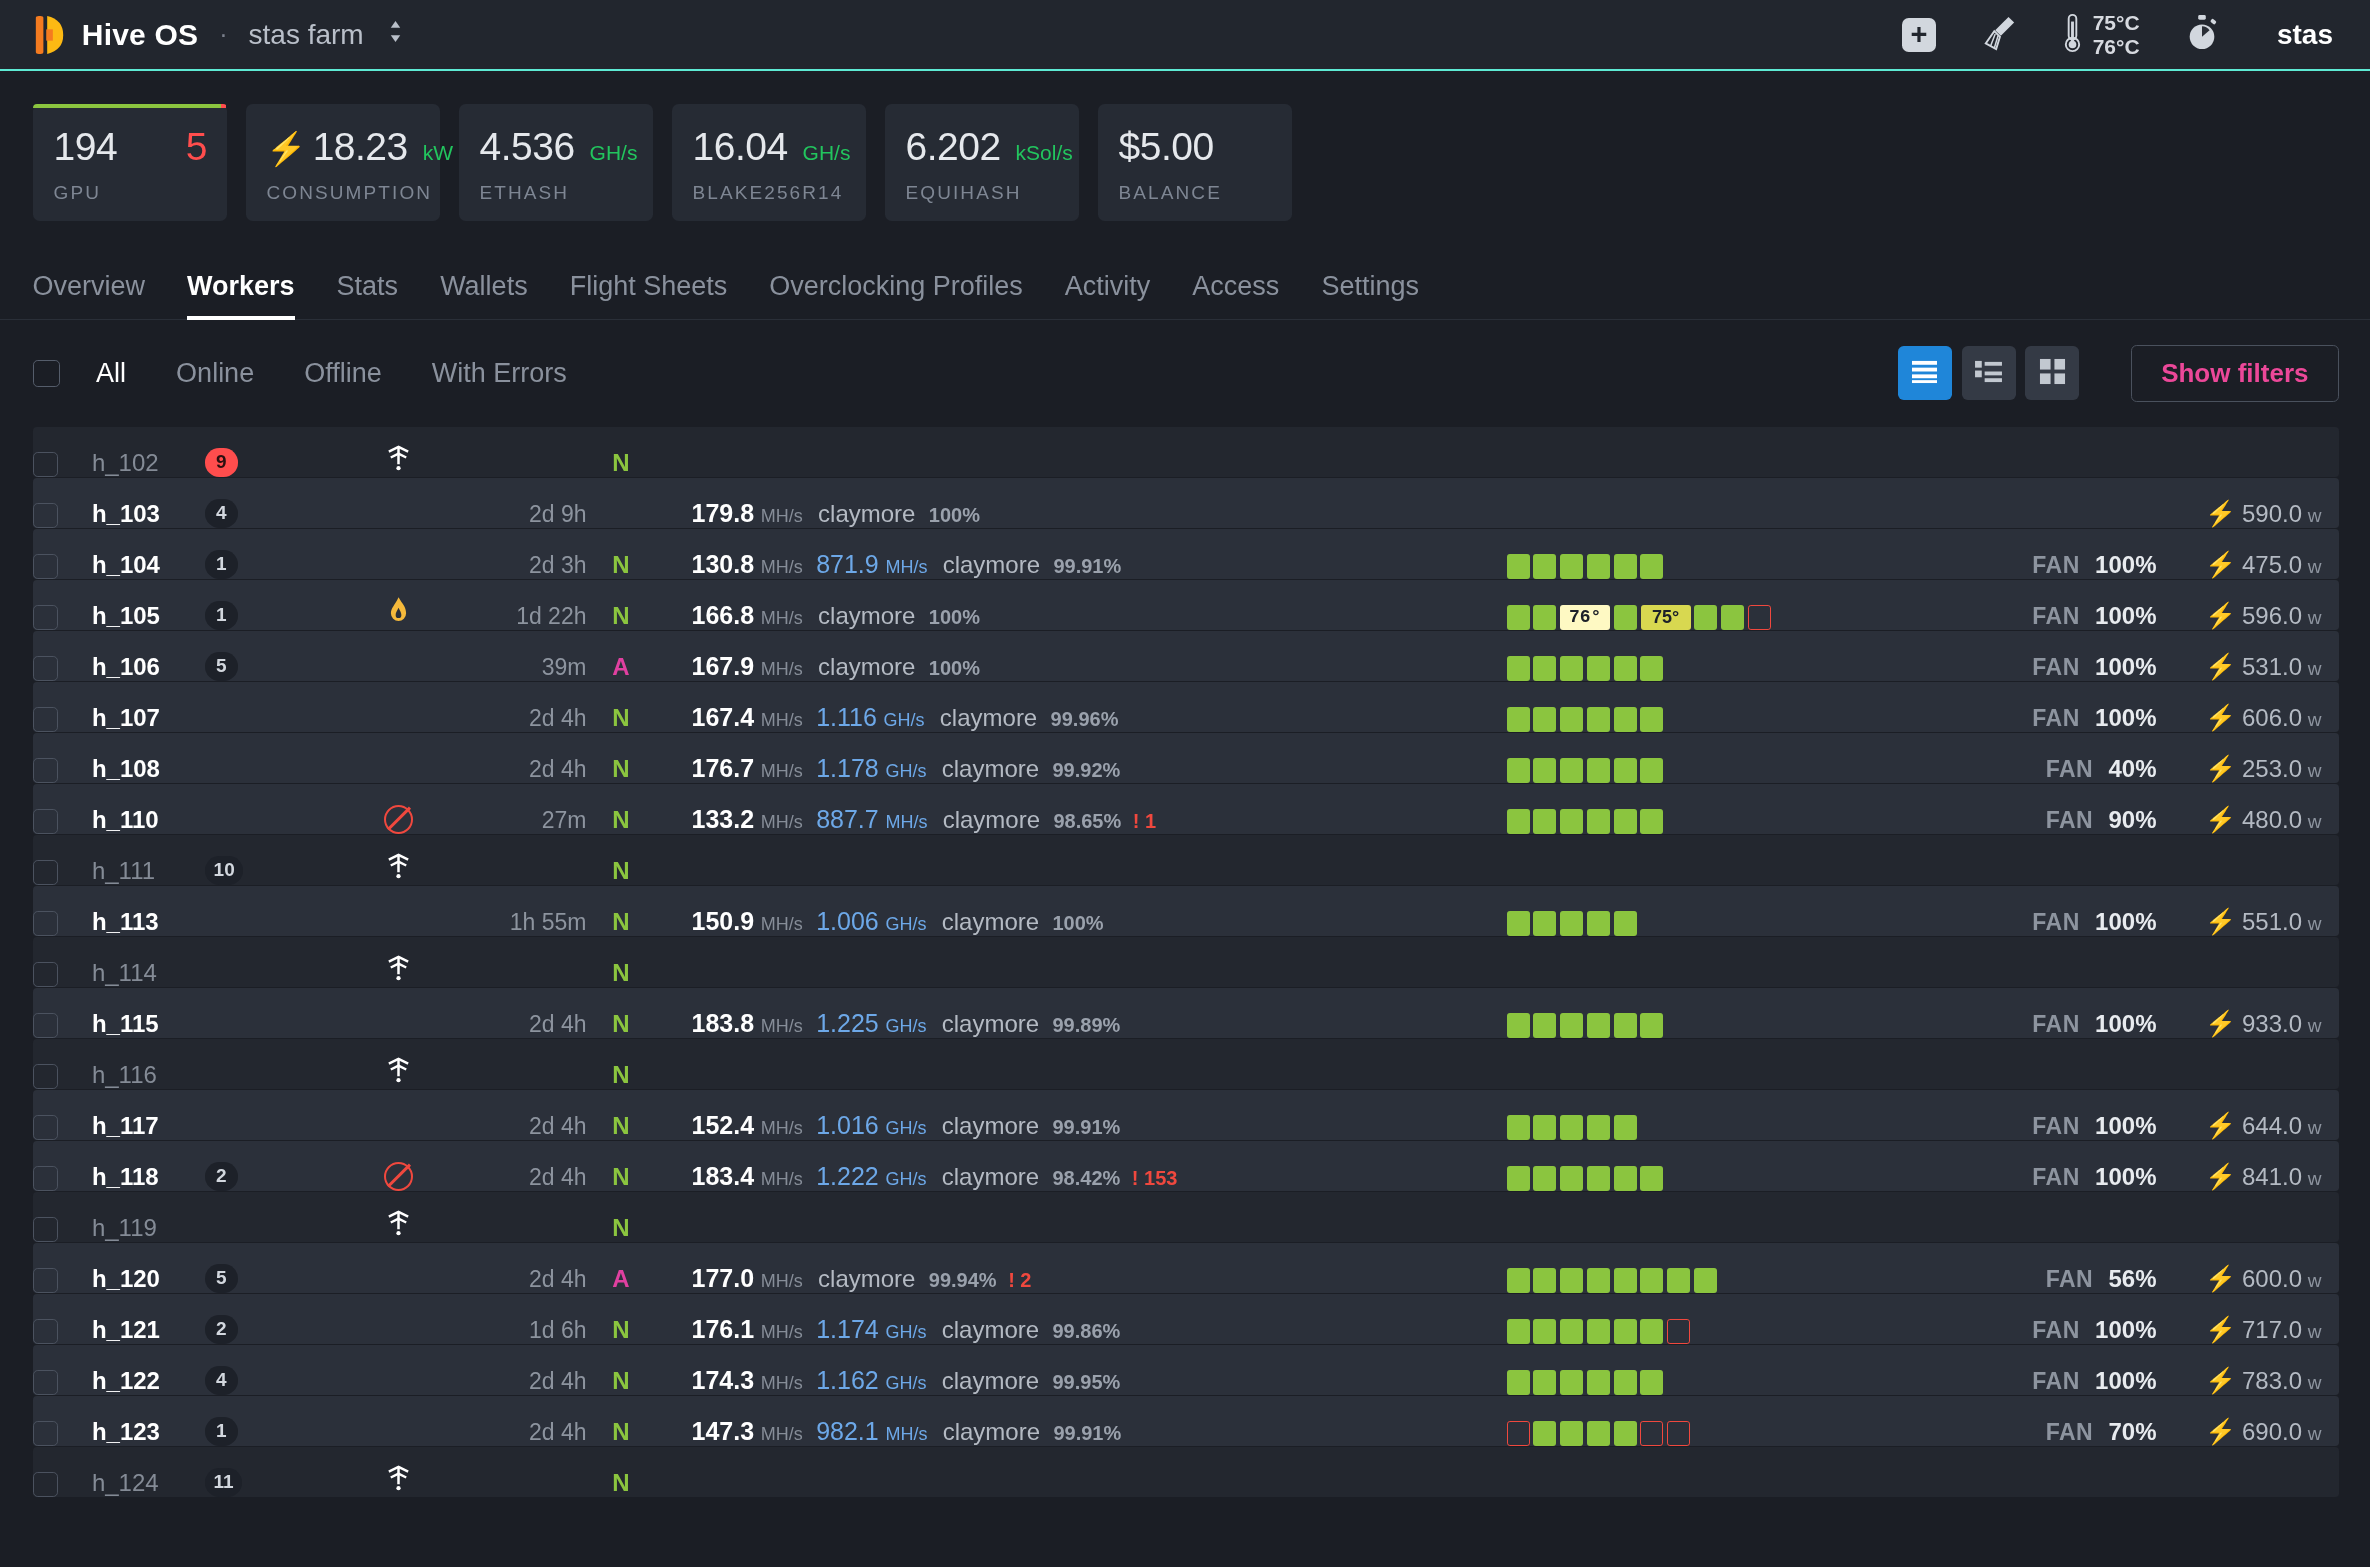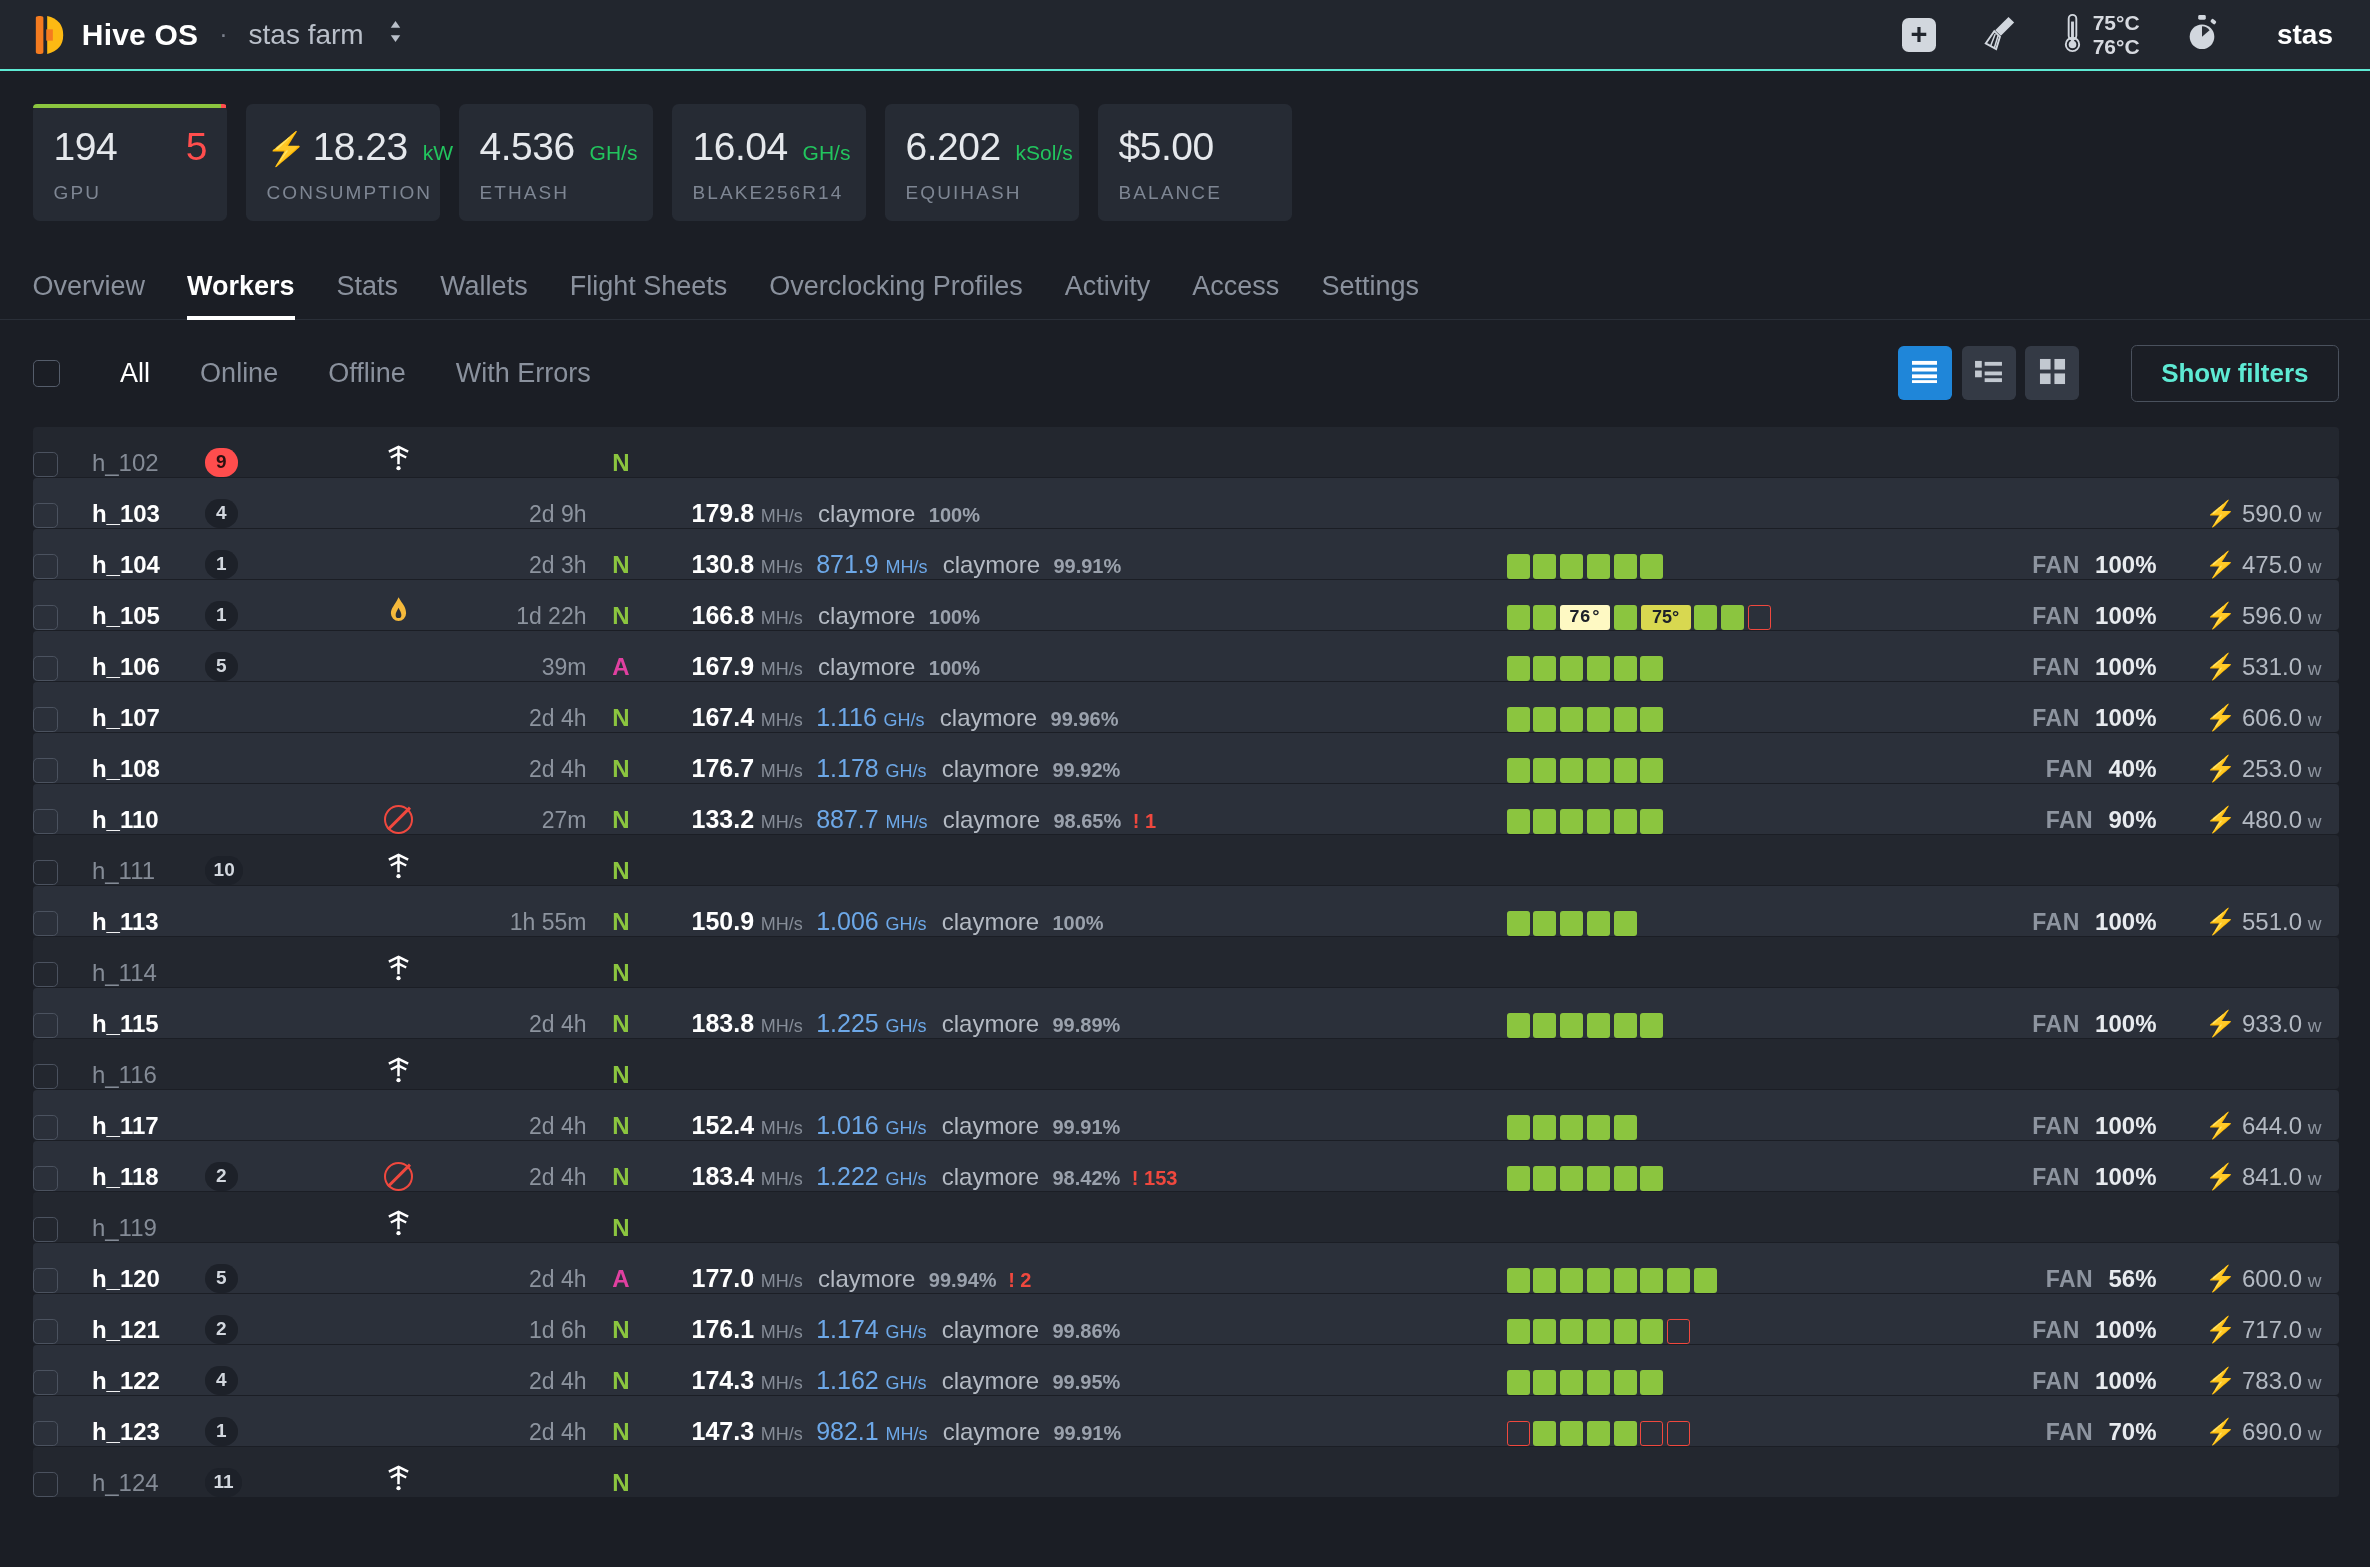--- a/index.html
+++ b/index.html
@@ -85,34 +85,34 @@
   .filterbar {
     display: flex; align-items: center;
     padding: 0 32.5px; height: 107px;
   }
   .chk {
     width: 27px; height: 27px; border: 1.9px solid #555d6b;
     border-radius: 4.8px; background: transparent; cursor: pointer;
   }
   .fchips { display: flex; align-items: center; gap: 0; margin-left: 29px; }
   .fchip { font-size: 27px; color: #8a919d; padding: 0 25px; cursor: pointer; }
-  .fchip:first-child { padding-left: 7.6px; margin-left: 24px; }
+  .fchip:first-child { padding-left: 7.6px; }
   .fchip.active { color: #ffffff; }
   .fb-spacer { flex: 1; }
   .viewbtns { display: flex; gap: 9.6px; margin-right: 40px; }
   .vbtn {
     width: 54px; height: 54px; border-radius: 5.7px;
     background: #343a45; display: flex; align-items: center; justify-content: center;
     cursor: pointer;
   }
   .vbtn.active { background: #1f86d9; }
   .showfilters {
     height: 57px; padding: 0 29px;
     border: 1px solid #4a515d; border-radius: 5.7px;
-    background: transparent; color: #5eead4;
+    background: transparent; color: #ec4899;
     font-size: 26px; font-weight: bold; cursor: pointer;
     font-family: "Liberation Sans", sans-serif;
     margin-left: 12px;
   }
 
   
   .table { padding: 0 32.5px; }
   .wrow {
     display: flex; align-items: flex-end;
     height: 50px; margin-bottom: 1px;

